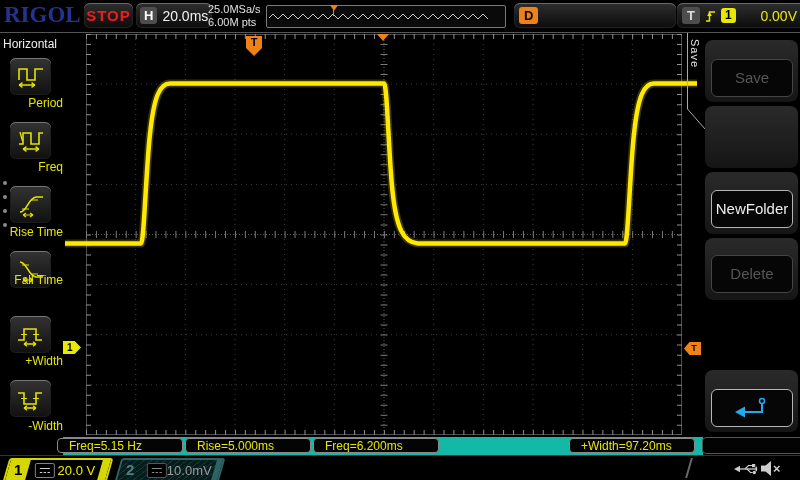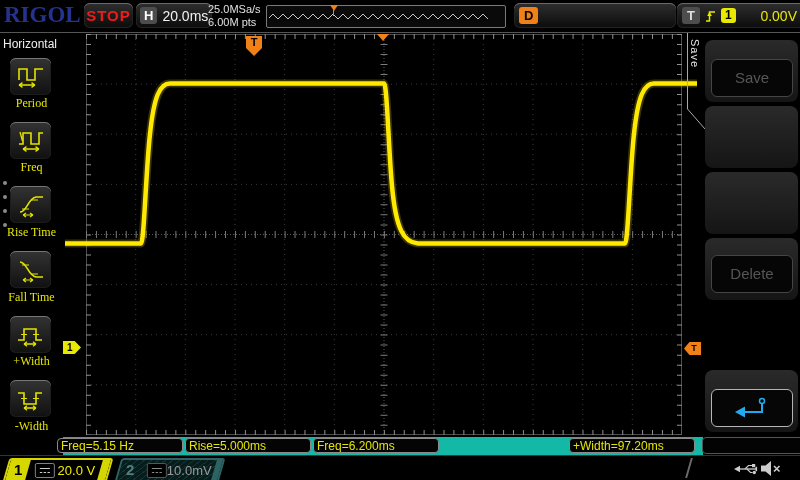--- a/index.html
+++ b/index.html
@@ -29,21 +29,21 @@
            padding:1px 5px;line-height:15px;margin-right:4px;}
   .tsrc{background:#e8e800;color:#000;font-weight:bold;font-size:12px;border-radius:3px;
         padding:1px 4px;line-height:13px;margin-left:4px;}
   .t-val{flex:1;text-align:right;color:#e8e800;font-size:14px;padding-right:4px;}
   
   #leftmenu{position:absolute;left:0;top:33px;width:63px;height:422px;background:#000;}
   .lm-title{position:absolute;left:3px;top:4px;color:#f0f0f0;font-size:12px;}
   .tile{position:absolute;left:10px;width:41px;height:37px;border-radius:6px;
         background:linear-gradient(#333,#101010);box-shadow:inset 0 1px 0 #777, inset 0 0 0 1px #1c1c1c;
         display:flex;align-items:center;justify-content:center;}
-  .lm-label{position:absolute;left:0;width:63px;text-align:center;color:#e6e600;font-size:12px;white-space:nowrap;font-family:Liberation Serif, serif;}
+  .lm-label{position:absolute;left:0;width:63px;text-align:right;color:#e6e600;font-size:12px;white-space:nowrap;}
   .dots{position:absolute;left:3px;top:148px;display:flex;flex-direction:column;gap:10px;}
   .dots i{width:4px;height:4px;border-radius:50%;background:#8a8a8a;}
   
   #plotwrap{position:absolute;left:63px;top:33px;width:640px;height:404px;background:#000;}
   
   .tflag{position:absolute;left:246px;top:36px;width:16px;height:20px;background:#f08018;
          clip-path:polygon(0 0,100% 0,100% 60%,50% 100%,0 60%);
          color:#000;font-weight:bold;font-size:11px;text-align:center;line-height:13px;}
   .ctri{position:absolute;left:377px;top:34px;width:0;height:0;
         border-left:6px solid transparent;border-right:6px solid transparent;border-top:7px solid #f08018;}
@@ -64,21 +64,21 @@
         border:1px solid #b5b5b5;color:#ededed;font-size:15px;text-align:center;line-height:36px;
         display:flex;align-items:center;justify-content:center;}
   .sbtn.disabled{border-color:#454545;color:#565656;}
   .savetab-line{position:absolute;left:-20px;top:0px;}
   .savetab{position:absolute;left:-16px;top:6px;width:14px;height:80px;color:#e8e8e8;font-size:11px;
            writing-mode:vertical-rl;letter-spacing:1px;text-align:left;}
   .slot-empty-meas{position:absolute;left:702px;top:437px;width:110px;height:15px;
            border:1px solid #555;border-radius:4px;background:#030303;}
   
   .meas{position:absolute;top:438px;width:126px;height:15px;border:1px solid #8a8a8a;border-radius:4px;
-        background:#040404;color:#e6e600;font-size:12px;line-height:15px;padding-left:3px;
+        background:#040404;color:#e6e600;font-size:12px;line-height:15px;padding-left:11px;
         box-sizing:border-box;white-space:nowrap;overflow:hidden;}
   
   #bottombar{position:absolute;left:0;top:455px;width:800px;height:25px;background:#000;border-top:1px solid #333;}
   .ch{position:absolute;top:2px;height:20px;transform:skewX(-16deg);border:2px solid;border-radius:3px;
       display:flex;align-items:center;overflow:hidden;box-sizing:content-box;}
   .ch .num{width:20px;height:100%;font-weight:bold;font-size:15px;text-align:center;line-height:20px;flex:none;}
   .ch .num span{display:inline-block;transform:skewX(16deg);}
   .cbox{margin-left:7px;width:18px;height:13px;border:1px solid #828282;border-radius:2px;background:#000;
         display:flex;align-items:center;justify-content:center;transform:skewX(16deg);flex:none;}
   .ch .val{flex:1;text-align:center;transform:skewX(16deg);font-size:13px;white-space:nowrap;}
@@ -169,21 +169,21 @@
     </div>
     <div class="lm-label" style="top:192px">Rise Time</div>
 
     <div class="tile" style="top:218px">
       <svg width="30" height="26">
         <path d="M4,5 C11,5 12,19 20,20 H27" fill="none" stroke="#e3e300" stroke-width="1.6"></path>
         <path d="M6,8 h7 M15,17 h7" stroke="#e3e300" stroke-width="1.2"></path>
         <path d="M7,23 H17 M7,23 l3,-2 M7,23 l3,2 M17,23 l-3,-2 M17,23 l-3,2" fill="none" stroke="#e3e300" stroke-width="1.2"></path>
       </svg>
     </div>
-    <div class="lm-label" style="top:257px">Fall Time</div>
+    <div class="lm-label" style="top:240px">Fall Time</div>
 
     <div class="tile" style="top:283px">
       <svg width="30" height="26">
         <path d="M2,18 H8 V7 H20 V18 H26" fill="none" stroke="#e3e300" stroke-width="1.6"></path>
         <path d="M5,12.5 h6 M17,12.5 h6" stroke="#e3e300" stroke-width="1.2"></path>
         <path d="M8,22 H20 M8,22 l3,-2.2 M8,22 l3,2.2 M20,22 l-3,-2.2 M20,22 l-3,2.2" fill="none" stroke="#e3e300" stroke-width="1.3"></path>
       </svg>
     </div>
     <div class="lm-label" style="top:321px">+Width</div>
 
@@ -237,20 +237,21 @@
     </svg>
     <div class="savetab">Save</div>
 
     <div class="slot" style="top:7px"></div>
     <div class="slot" style="top:73px"></div>
     <div class="slot" style="top:139px"></div>
     <div class="slot" style="top:205px"></div>
     <div class="slot" style="top:337px"></div>
 
     <div class="sbtn disabled" style="top:26px">Save</div>
+    <div class="sbtn" style="top:157px">NewFolder</div>
     <div class="sbtn disabled" style="top:222px">Delete</div>
 
     <div class="sbtn" style="top:356px">
       <svg width="38" height="24">
         <circle cx="29" cy="5" r="2.5" fill="none" stroke="#22aaee" stroke-width="1.5"></circle>
         <path d="M29,7.5 V16 H12" fill="none" stroke="#22aaee" stroke-width="2"></path>
         <polygon points="12,10.5 12,21.5 2,16" fill="#22aaee"></polygon>
       </svg>
     </div>
   </div>

